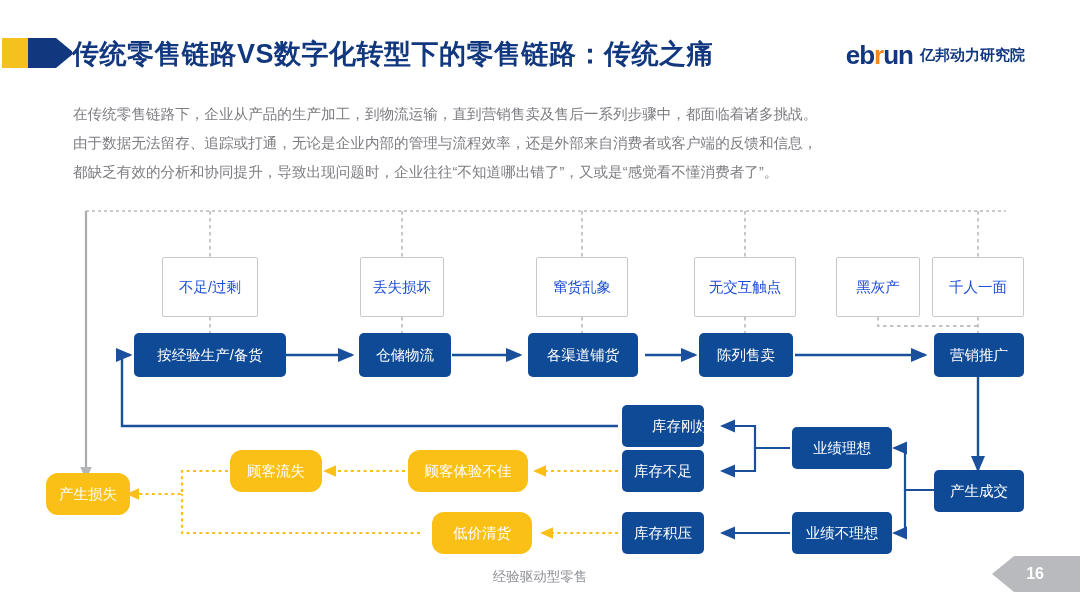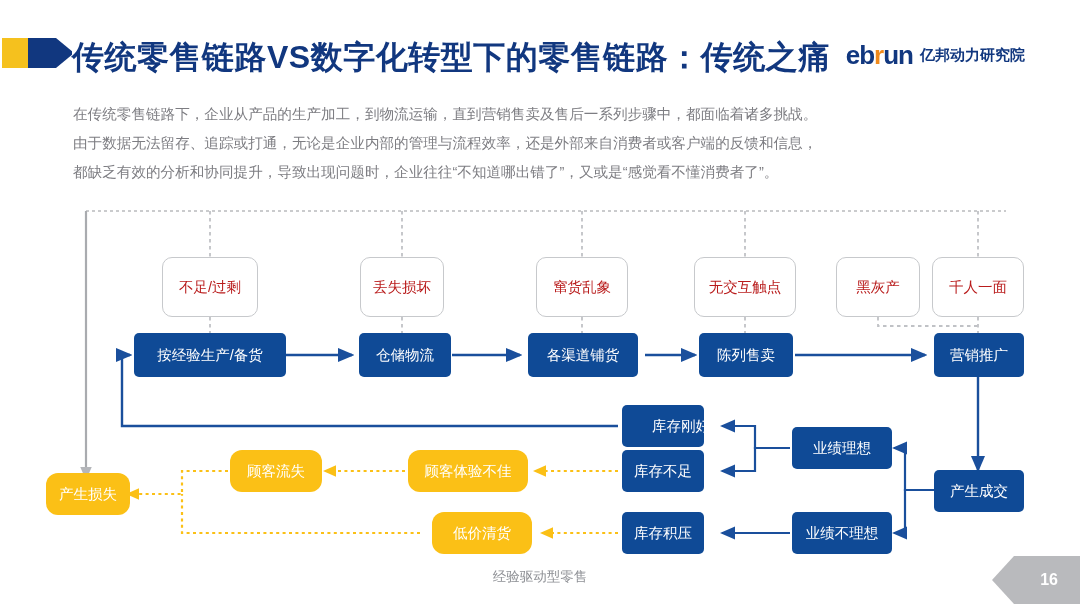--- a/index.html
+++ b/index.html
@@ -7,21 +7,21 @@
     width:1080px;height:608px;overflow:hidden;background:#ffffff;
     font-family:"Liberation Sans","DejaVu Sans",sans-serif;
     position:relative;
   }
   .page{position:absolute;inset:0;}
 
   
   .logo-arrows{position:absolute;left:2px;top:28px;width:70px;height:50px;}
   .header-title{
     position:absolute;left:72px;top:36px;width:680px;
-    font-size:32px;font-weight:bold;color:#11377f;letter-spacing:0.5px;
+    font-size:27px;font-weight:bold;color:#11377f;letter-spacing:0.5px;
     white-space:nowrap;
   }
   .brand{position:absolute;right:55px;top:40px;height:30px;display:flex;align-items:center;gap:7px;}
   .brand-ebrun{font-size:26px;font-weight:bold;letter-spacing:-1px;line-height:1;}
   .brand-ebrun .c-blue{color:#11377f;}
   .brand-ebrun .c-orange{color:#f08a1c;}
   .brand-cn{font-size:15px;font-weight:bold;color:#11377f;letter-spacing:0px;}
 
   
   .intro{
@@ -33,34 +33,34 @@
   
   .diagram{position:absolute;left:0;top:195px;width:1080px;height:390px;}
   .svg-layer{position:absolute;left:0;top:0;width:1080px;height:390px;}
 
   .node{
     position:absolute;box-sizing:border-box;
     display:flex;align-items:center;justify-content:center;
     border-radius:6px;font-size:14px;white-space:nowrap;
   }
   .node.gray{
-    border:1.4px solid #c7c9cc;background:#ffffff;color:#b91c1c;
-    border-radius:10px;font-size:14.5px;
+    border:1.4px solid #c7c9cc;background:#ffffff;color:#1d4ed8;
+    border-radius:2px;font-size:14.5px;
   }
   .node.blue{background:#0f4a96;color:#ffffff;font-size:14.5px;border-radius:5px;}
   .node.yellow{background:#fbc016;color:#ffffff;font-size:14.5px;border-radius:12px;}
 
   .caption{
     position:absolute;left:0;top:568px;width:1080px;text-align:center;
     font-size:13.5px;color:#8e9095;
   }
   .page-badge{
-    position:absolute;right:0;top:556px;width:88px;height:48px;
+    position:absolute;right:0;top:556px;width:88px;height:36px;
     background:#b9babd;color:#ffffff;font-size:16px;font-weight:bold;
-    display:flex;align-items:center;justify-content:flex-end;padding-right:22px;
+    display:flex;align-items:center;justify-content:flex-end;padding-right:36px;
     box-sizing:border-box;
     clip-path:polygon(22px 0,100% 0,100% 100%,22px 100%,0 50%);
   }
 </style>
 </head>
 <body>
 
 <div class="page">
 
   <div class="logo-arrows">

